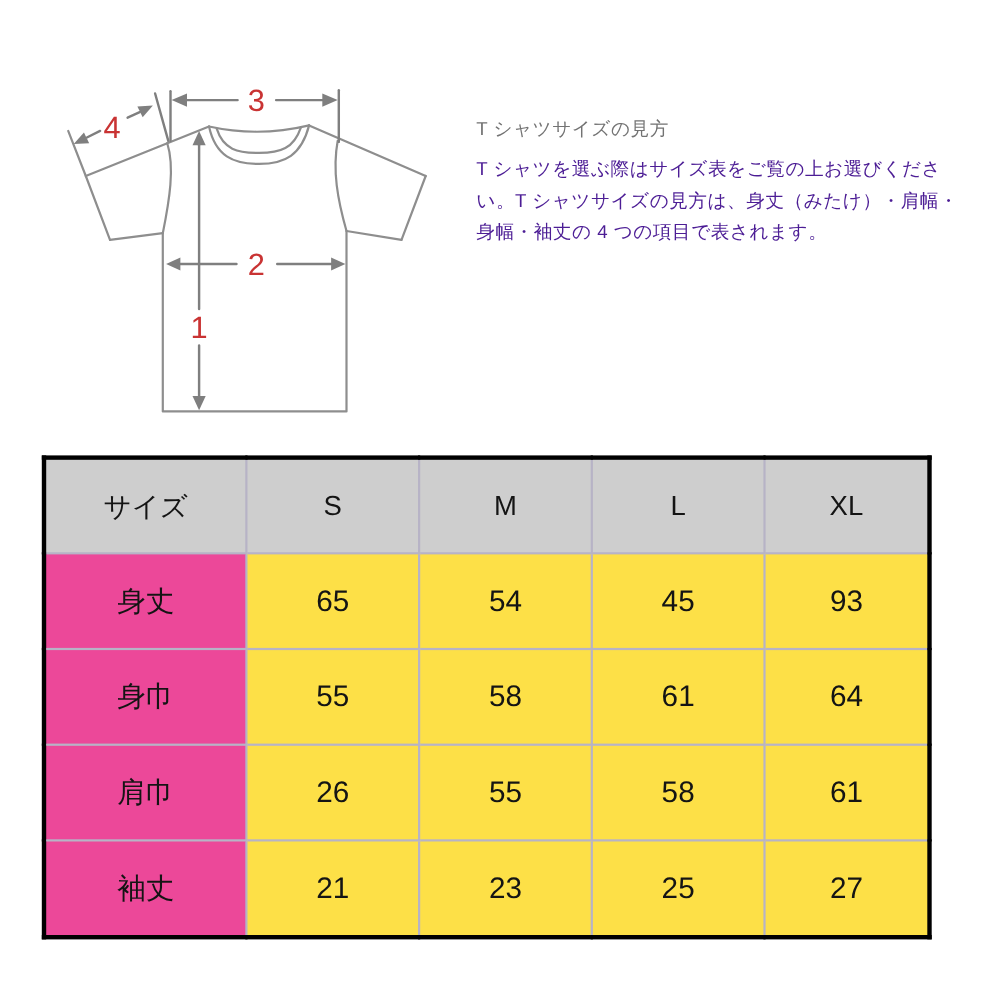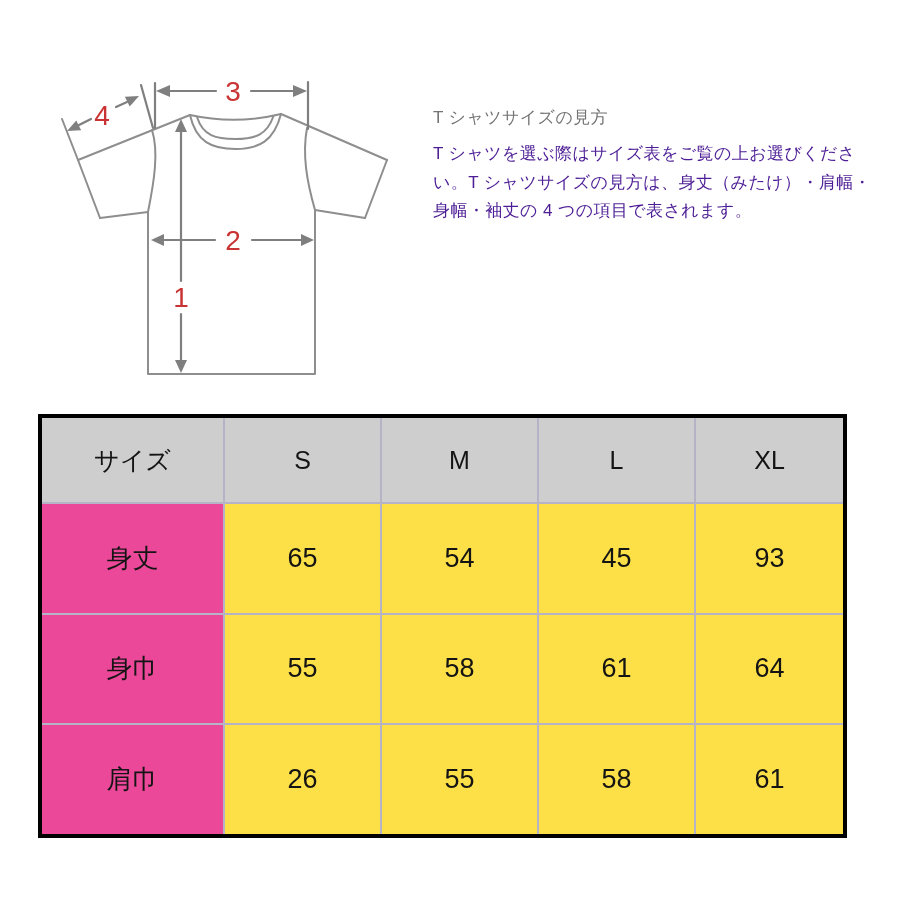--- a/index.html
+++ b/index.html
@@ -134,14 +134,21 @@
       <td>61</td>
       <td>64</td>
     </tr>
     <tr>
       <th>肩巾</th>
       <td>26</td>
       <td>55</td>
       <td>58</td>
       <td>61</td>
     </tr>
+    <tr>
+      <th>袖丈</th>
+      <td>21</td>
+      <td>23</td>
+      <td>25</td>
+      <td>27</td>
+    </tr>
   </tbody>
 </table>
 
 </body></html>

